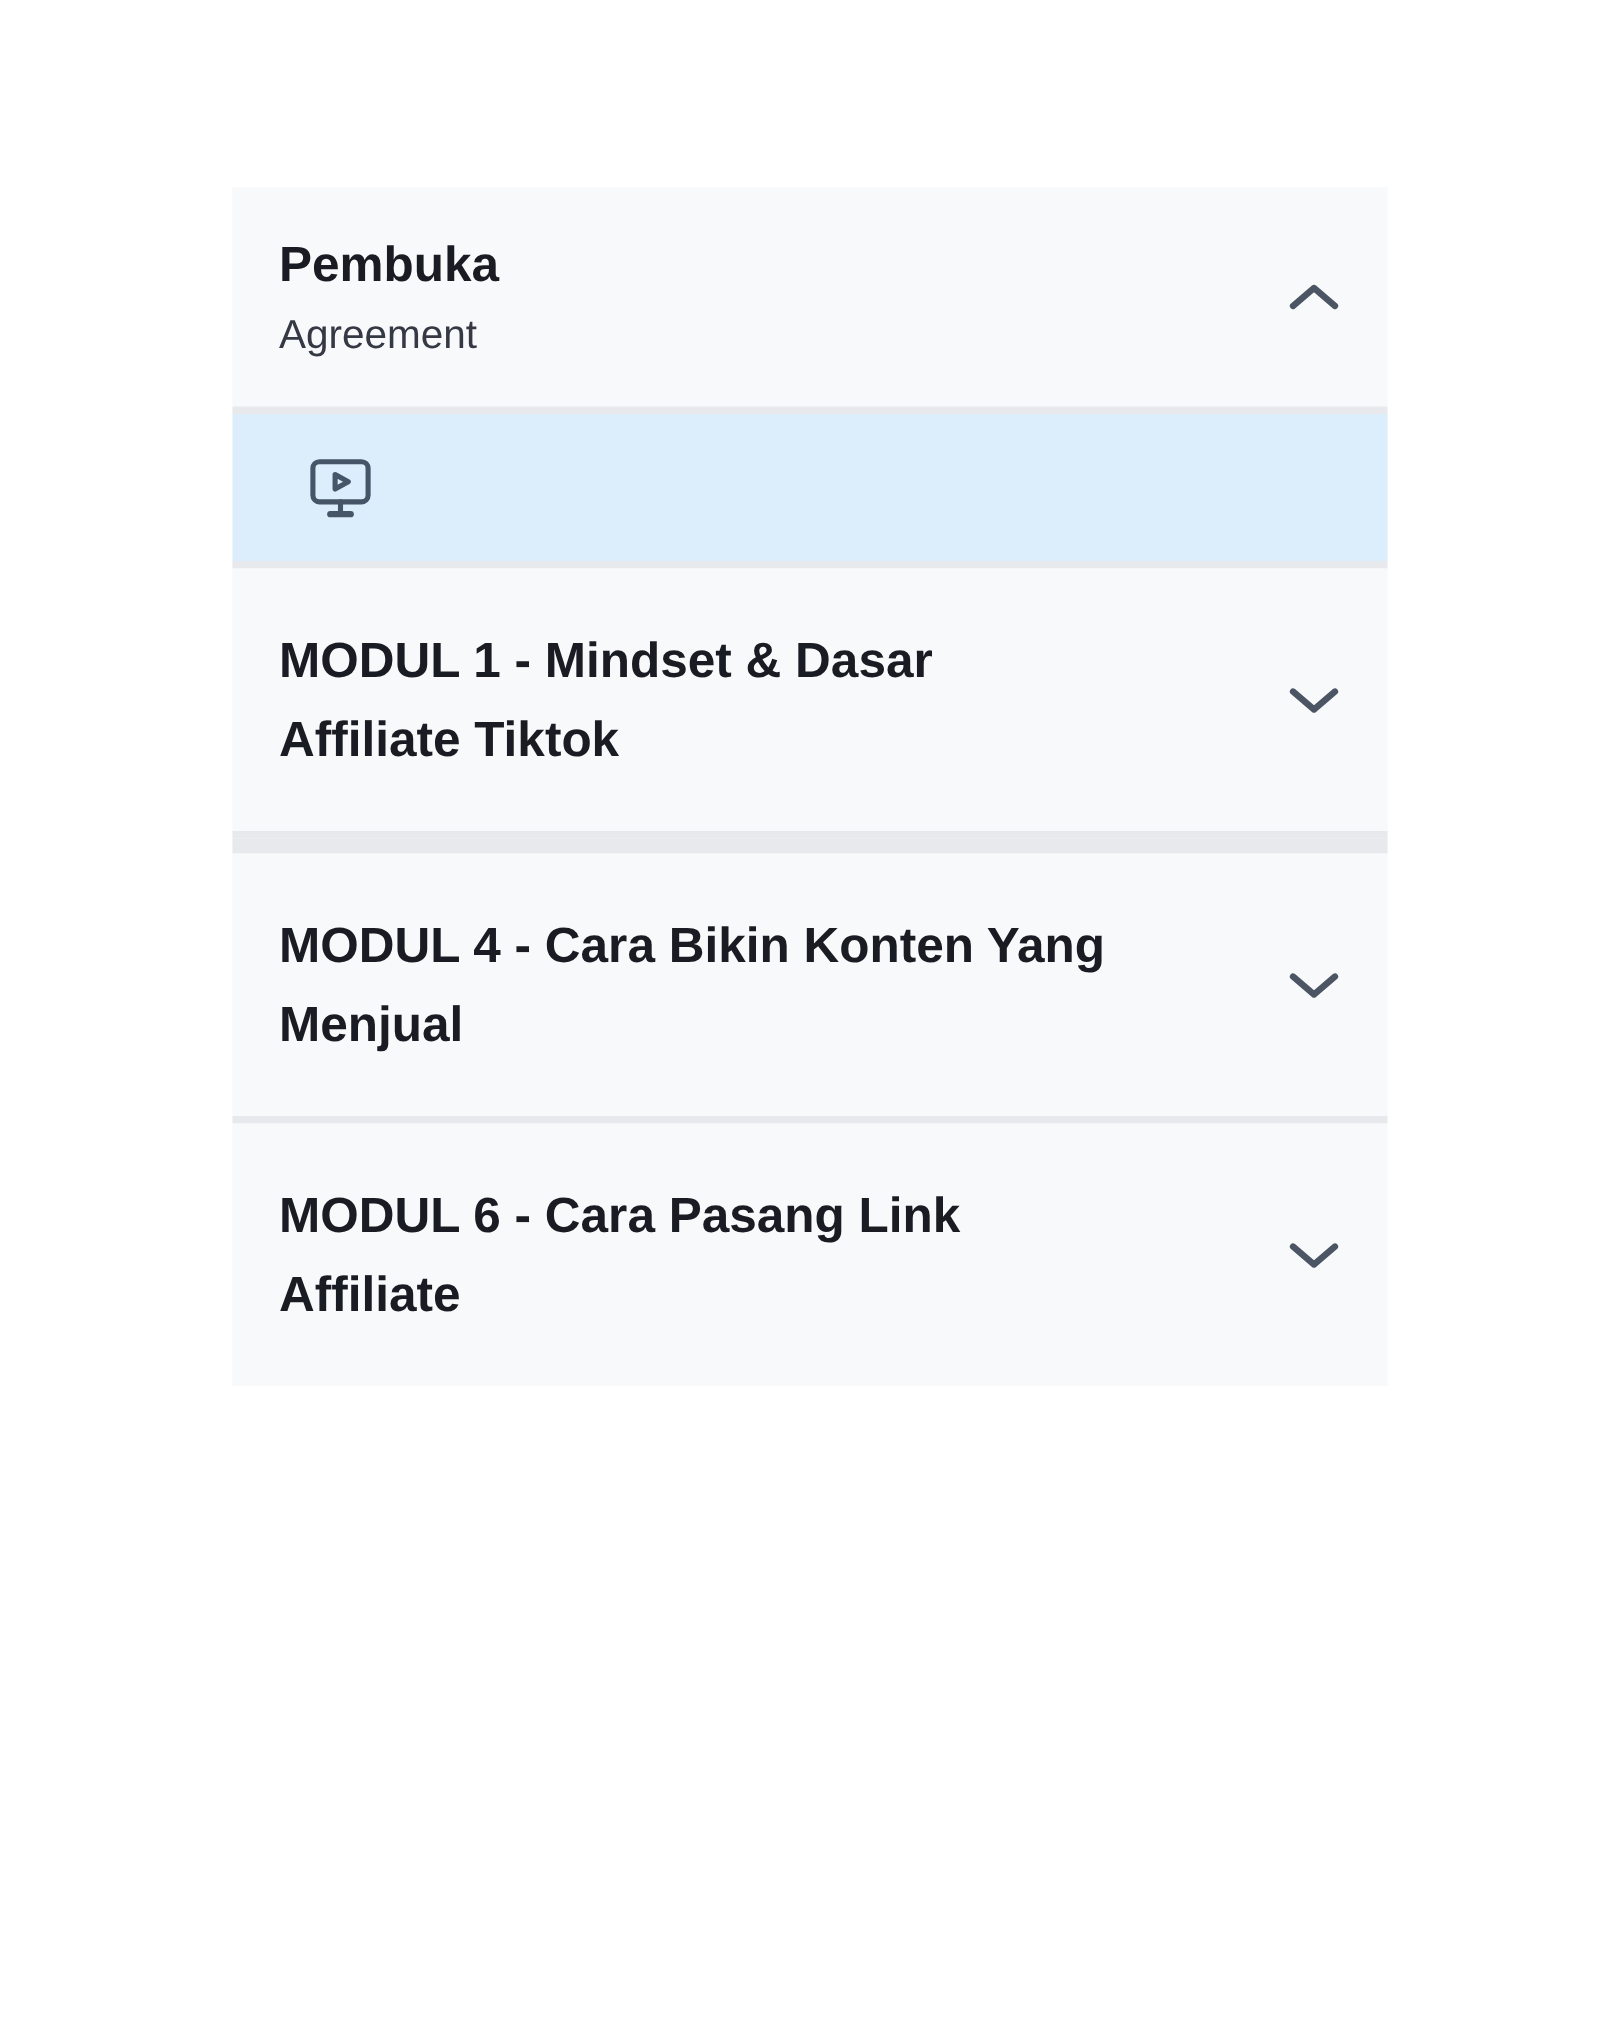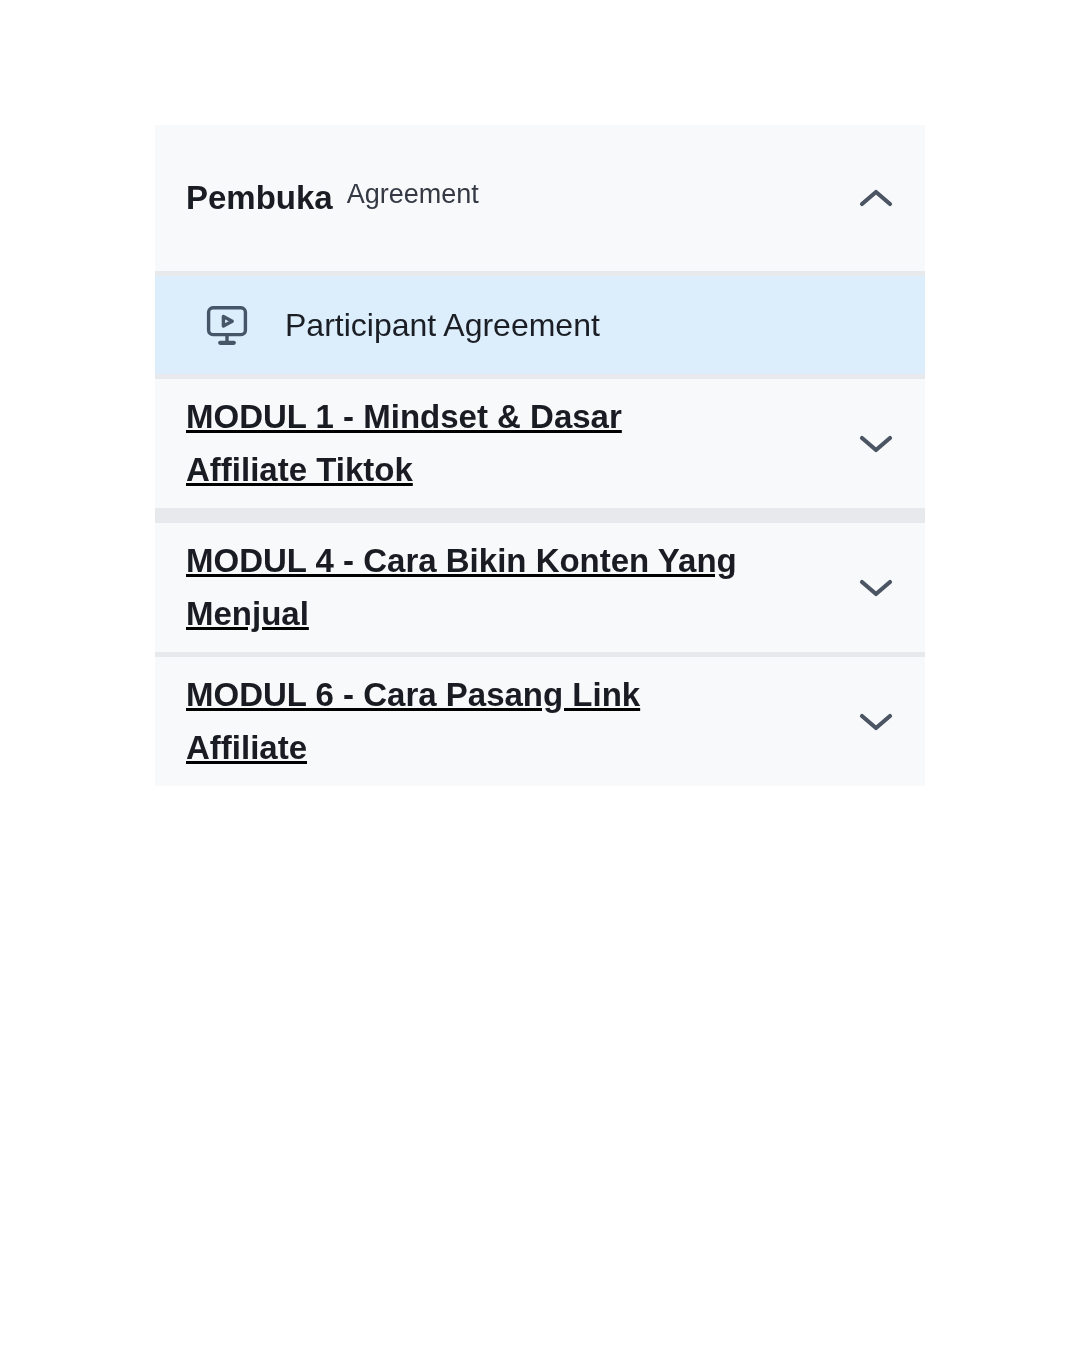--- a/index.html
+++ b/index.html
@@ -27,37 +27,37 @@
     display: flex;
     align-items: center;
     justify-content: space-between;
     padding: 0 26px 0 31px;
     background: #f8f9fb;
     cursor: pointer;
   }
   .section-header.expanded { height: 146px; }
   .header-text {
     display: flex;
-    flex-direction: row;
+    flex-direction: column;
     gap: 14px;
   }
   .section-title {
     font-size: 33px;
     font-weight: 700;
     color: #191c22;
     line-height: 1.15;
   }
   .section-subtitle {
     font-size: 27px;
     font-weight: 400;
     color: #343944;
     line-height: 1.15;
   }
   
-  .section-header.collapsed { height: 129px; text-decoration: underline; }
+  .section-header.collapsed { height: 175px; }
   .module-title {
     font-size: 33px;
     font-weight: 700;
     color: #191c22;
     line-height: 1.6;
     max-width: 560px;
   }
   
   .lesson-row {
     height: 98px;
@@ -105,21 +105,20 @@
 
   <div class="lesson-row">
     <span class="lesson-icon">
       <svg width="48" height="48" viewBox="0 0 24 24" fill="none" stroke="#475569" stroke-width="1.7" stroke-linecap="round" stroke-linejoin="round">
         <rect x="2.8" y="3.4" width="18.4" height="13.4" rx="2.2"></rect>
         <path d="M10.2 7.7 L14.6 10.1 L10.2 12.5 Z"></path>
         <path d="M12 16.8 v2.9"></path>
         <path d="M8.6 20.9 h6.8" stroke-width="2.1"></path>
       </svg>
     </span>
-    <span class="lesson-label">Participant Agreement</span>
   </div>
 
   <div class="divider"></div>
 
   <div class="section-header collapsed">
     <div class="module-title">MODUL 1 - Mindset &amp; Dasar Affiliate Tiktok</div>
     <span class="chevron">
       <svg width="46" height="30" viewBox="0 0 46 30" fill="none" stroke="#4b5563" stroke-width="4.2" stroke-linecap="round" stroke-linejoin="round">
           <path d="M9 9 L23 21 L37 9"></path>
         </svg>

